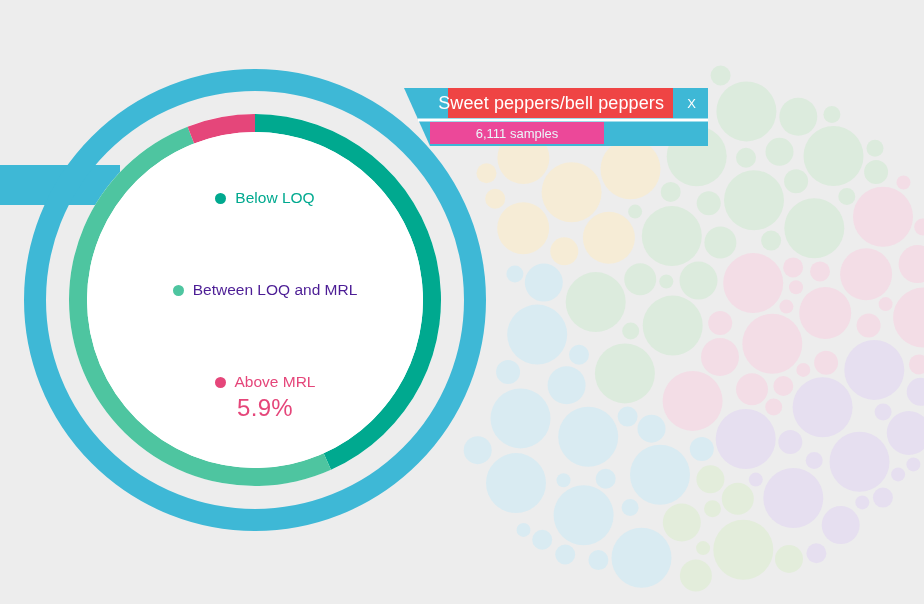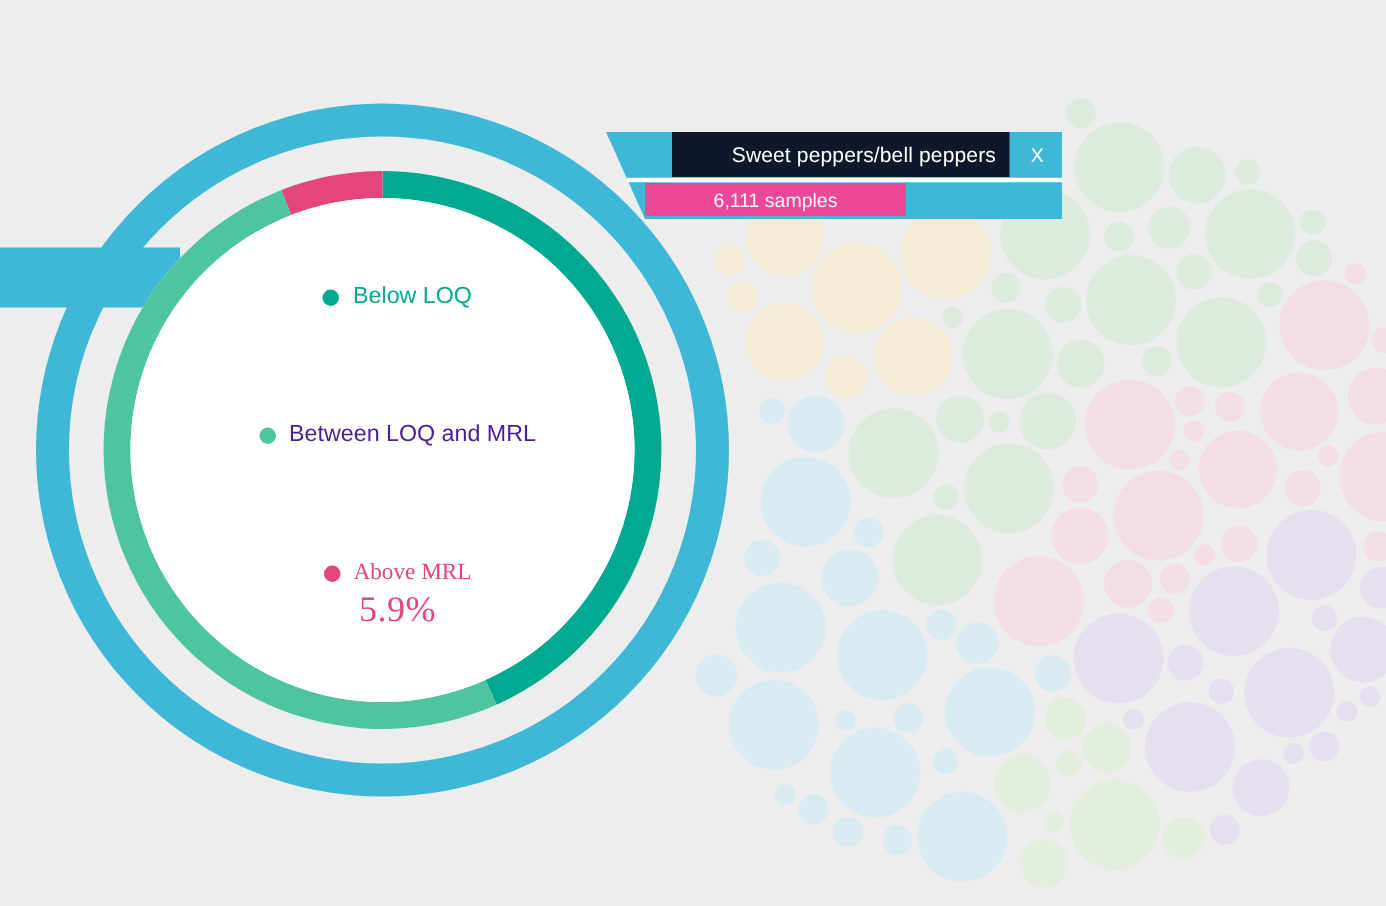--- a/index.html
+++ b/index.html
@@ -14,23 +14,23 @@
   .layer{position:absolute;left:0;top:0;width:924px;height:604px;}
   #bubbles{z-index:1;}
   #donutwrap{z-index:2;}
   #tooltip-layer{z-index:3;}
 
   
   .tt-title{
     position:absolute;
     left:448px;top:88px;
     width:225px;height:30px;
-    background:#0f172a;
+    background:#ef4444;
     color:#ffffff;
-    font-size:14px;
+    font-size:18px;
     display:flex;align-items:center;justify-content:flex-end;
     padding-right:9px;
     box-sizing:border-box;
     letter-spacing:.1px;
     white-space:nowrap;
   }
   .tt-close{
     position:absolute;
     left:678px;top:88px;
     width:27px;height:30px;
@@ -66,21 +66,21 @@
     font-size:15.5px;
     display:flex;align-items:center;justify-content:center;
     gap:9px;
     white-space:nowrap;
   }
   .dot{ width:11px;height:11px;border-radius:50%;display:inline-block;flex:0 0 auto; }
   .lg-val{ font-size:24px; margin-top:3px; letter-spacing:.3px; }
 
   .r1{ top:14px; }
   .r2{ top:106px; }
-  .r3{ top:198px;font-family:Liberation Serif, serif; }
+  .r3{ top:198px; }
 </style>
 </head>
 <body>
 
 <div id="stage">
 
   <svg class="layer" id="bubbles" viewBox="0 0 924 604" width="924" height="604">
       <circle cx="660.0" cy="474.7" r="30.0" fill="#d9ebf2"></circle>
       <circle cx="571.6" cy="192.3" r="30.0" fill="#f6ecd6"></circle>
       <circle cx="793.3" cy="498.0" r="30.0" fill="#e6dff0"></circle>

